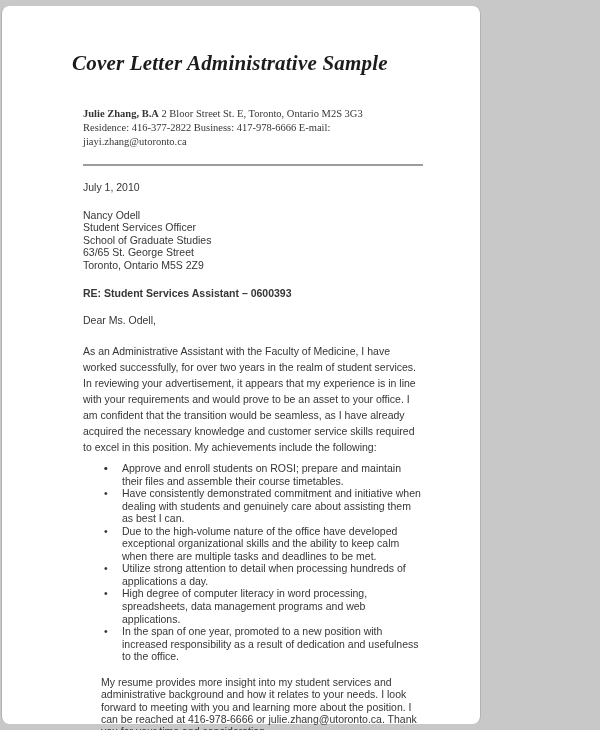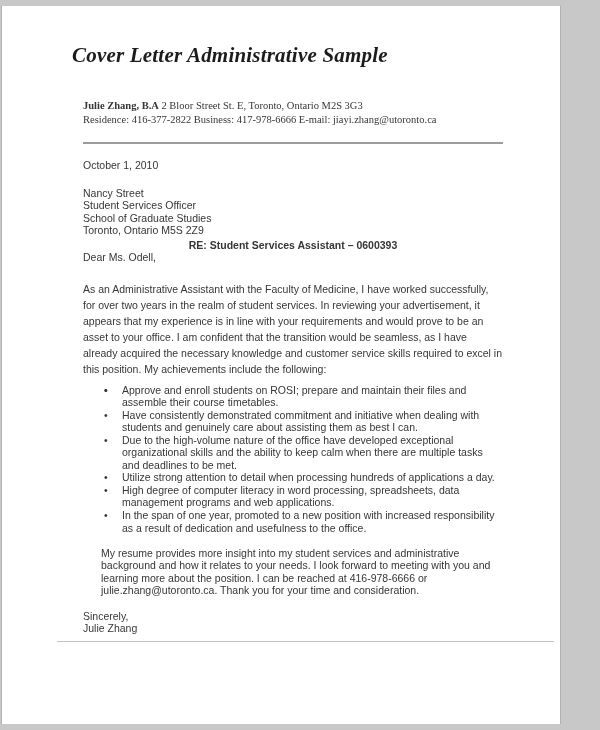--- a/index.html
+++ b/index.html
@@ -9,51 +9,52 @@
     height: 730px;
     background: #c8c8c8;
     overflow: hidden;
     font-family: "Liberation Sans", sans-serif;
     color: #363636;
   }
   .page {
     position: absolute;
     left: 1px;
     top: 6px;
-    width: 560px;
+    width: 480px;
     height: 718px;
     background: #ffffff;
     border-left: 1px solid #b2b2b2;
     border-right: 1px solid #b2b2b2;
     box-sizing: border-box;
-    padding: 0 57px 0 81px;
+    padding: 8px 57px 0 81px;
     font-size: 10.5px;
     line-height: 12.5px;
+    border-radius: 8px;
   }
   .title {
     font-family: "Liberation Serif", serif;
     font-style: italic;
     font-weight: bold;
     font-size: 21px;
     line-height: 25px;
     color: #1c1c1c;
     margin: 37px 0 0 -11px;
     letter-spacing: 0.2px;
   }
   .contact { margin-top: 31px; line-height: 14px; font-family: Liberation Serif, serif; }
   .b { font-weight: bold; }
   .hr1 {
     margin-top: 15px;
     height: 2px;
     background: #9c9c9c;
   }
   .date { margin-top: 15px; }
   .recipient { margin-top: 15px; }
-  .subject { margin-top: 2px; font-weight: bold; text-align: center; }
-  .salutation { }
+  .subject { margin-top: 16px; font-weight: bold; }
+  .salutation { margin-top: 14px; }
   .intro {
     margin: 17px 0 0 0;
     line-height: 16px;
   }
   .achievements {
     list-style: none;
     margin: 7px 0 0 0;
     padding: 0;
     line-height: 12.55px;
   }
@@ -84,26 +85,27 @@
 
     <div class="title">Cover Letter Administrative Sample</div>
 
     <div class="contact">
       <div><span class="b">Julie Zhang, B.A</span> <span>2 Bloor Street St. E, Toronto, Ontario M2S 3G3</span></div>
       <div>Residence: 416-377-2822 Business: 417-978-6666 E-mail: jiayi.zhang@utoronto.ca</div>
     </div>
 
     <div class="hr1"></div>
 
-    <div class="date">October 1, 2010</div>
+    <div class="date">July 1, 2010</div>
 
     <div class="recipient">
-      <div>Nancy Street</div>
+      <div>Nancy Odell</div>
       <div>Student Services Officer</div>
       <div>School of Graduate Studies</div>
+      <div>63/65 St. George Street</div>
       <div>Toronto, Ontario M5S 2Z9</div>
     </div>
 
     <div class="subject">RE: Student Services Assistant – 0600393</div>
 
     <div class="salutation">Dear Ms. Odell,</div>
 
     <p class="intro">As an Administrative Assistant with the Faculty of Medicine, I have worked successfully, for over two years in the realm of student services. In reviewing your advertisement, it appears that my experience is in line with your requirements and would prove to be an asset to your office. I am confident that the transition would be seamless, as I have already acquired the necessary knowledge and customer service skills required to excel in this position. My achievements include the following:</p>
 
     <ul class="achievements">

